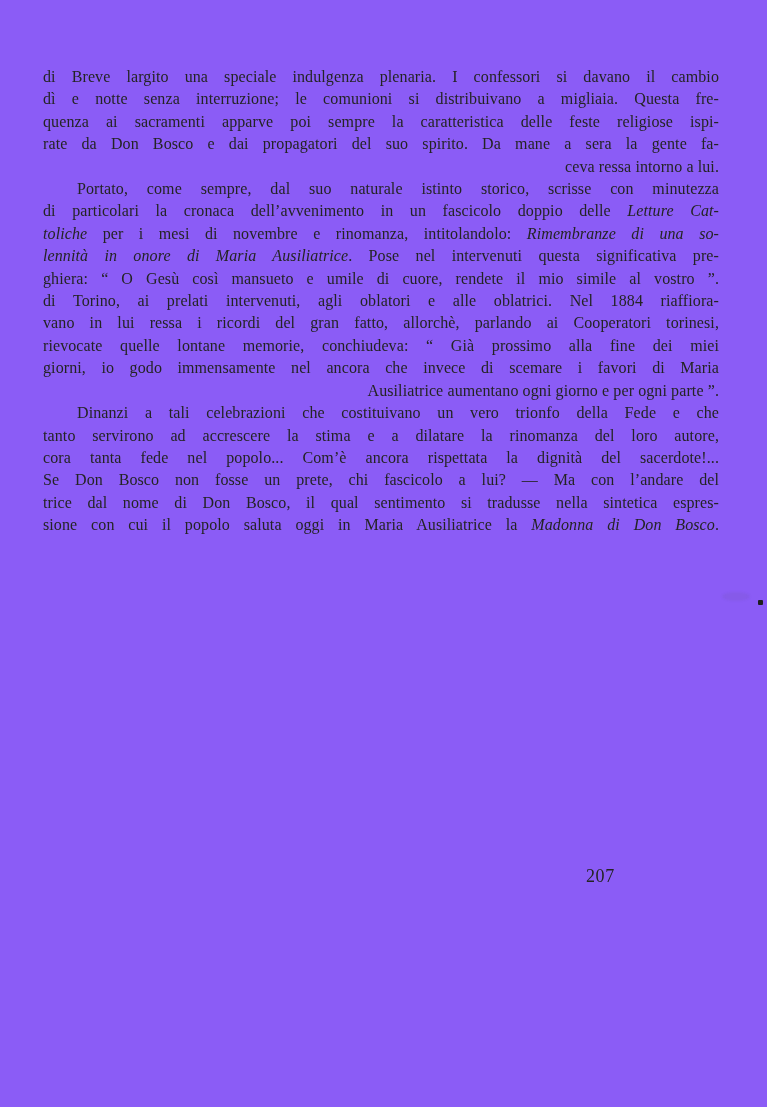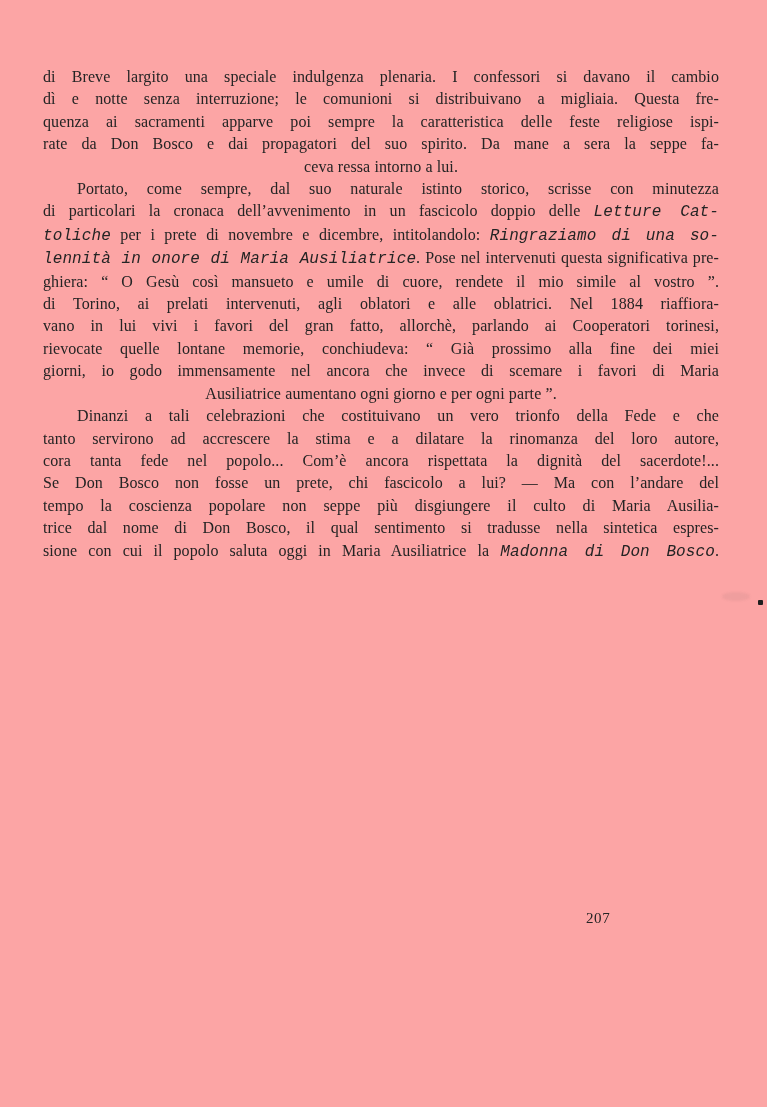--- a/index.html
+++ b/index.html
@@ -3,38 +3,38 @@
 <meta charset="utf-8">
 <style>
   html, body { margin: 0; padding: 0; }
   body {
     width: 767px; height: 1107px;
     background: #fdfdfc;
     overflow: hidden;
     position: relative;
     font-family: "Liberation Serif", "DejaVu Serif", serif;
   }
-  .sheet { position: absolute; inset: 0; background: #fca5a5; }
+  .sheet { position: absolute; inset: 0; background: #8b5cf6; }
   .text-block {
     position: absolute;
     left: 43px; top: 66px; width: 676px;
     font-size: 16px;
     line-height: 22.4px;
     color: #242424;
     letter-spacing: 0.1px;
   }
   .paragraph { margin: 0; }
-  .line { min-height: 22.4px; text-align: center; }
+  .line { min-height: 22.4px; text-align: right; }
   .line.just { text-align: justify; text-align-last: justify; }
   .line.indent { text-indent: 34px; }
-  .italic { font-style: italic; font-family: Liberation Mono, monospace; }
+  .italic { font-style: italic; }
   .page-number {
     position: absolute;
-    left: 586px; top: 910px;
-    font-size: 15px;
+    left: 586px; top: 866px;
+    font-size: 18px;
     color: #242424;
     letter-spacing: 0.6px;
   }
   .smudge {
     position: absolute;
     left: 722px; top: 592px; width: 28px; height: 9px;
     background: rgba(70, 70, 70, 0.07);
     border-radius: 50%;
     filter: blur(1px);
   }
@@ -47,41 +47,40 @@
 </style>
 </head>
 <body>
 
 <div class="sheet">
   <div class="text-block">
       <div class="paragraph">
         <div class="line just"><span class="roman">di Breve largito una speciale indulgenza plenaria. I confessori si davano il cambio</span></div>
         <div class="line just"><span class="roman">dì e notte senza interruzione; le comunioni si distribuivano a migliaia. Questa fre-</span></div>
         <div class="line just"><span class="roman">quenza ai sacramenti apparve poi sempre la caratteristica delle feste religiose ispi-</span></div>
-        <div class="line just"><span class="roman">rate da Don Bosco e dai propagatori del suo spirito. Da mane a sera la seppe fa-</span></div>
+        <div class="line just"><span class="roman">rate da Don Bosco e dai propagatori del suo spirito. Da mane a sera la gente fa-</span></div>
         <div class="line"><span class="roman">ceva ressa intorno a lui.</span></div>
       </div>
       <div class="paragraph">
         <div class="line just indent"><span class="roman">Portato, come sempre, dal suo naturale istinto storico, scrisse con minutezza</span></div>
         <div class="line just"><span class="roman">di particolari la cronaca dell’avvenimento in un fascicolo doppio delle </span><span class="italic">Letture Cat-</span></div>
-        <div class="line just"><span class="italic">toliche</span><span class="roman"> per i prete di novembre e dicembre, intitolandolo: </span><span class="italic">Ringraziamo di una so-</span></div>
+        <div class="line just"><span class="italic">toliche</span><span class="roman"> per i mesi di novembre e rinomanza, intitolandolo: </span><span class="italic">Rimembranze di una so-</span></div>
         <div class="line just"><span class="italic">lennità in onore di Maria Ausiliatrice</span><span class="roman">. Pose nel intervenuti questa significativa pre-</span></div>
         <div class="line just"><span class="roman">ghiera: “ O Gesù così mansueto e umile di cuore, rendete il mio simile al vostro ”.</span></div>
         <div class="line just"><span class="roman">di Torino, ai prelati intervenuti, agli oblatori e alle oblatrici. Nel 1884 riaffiora-</span></div>
-        <div class="line just"><span class="roman">vano in lui vivi i favori del gran fatto, allorchè, parlando ai Cooperatori torinesi,</span></div>
+        <div class="line just"><span class="roman">vano in lui ressa i ricordi del gran fatto, allorchè, parlando ai Cooperatori torinesi,</span></div>
         <div class="line just"><span class="roman">rievocate quelle lontane memorie, conchiudeva: “ Già prossimo alla fine dei miei</span></div>
         <div class="line just"><span class="roman">giorni, io godo immensamente nel ancora che invece di scemare i favori di Maria</span></div>
         <div class="line"><span class="roman">Ausiliatrice aumentano ogni giorno e per ogni parte ”.</span></div>
       </div>
       <div class="paragraph">
         <div class="line just indent"><span class="roman">Dinanzi a tali celebrazioni che costituivano un vero trionfo della Fede e che</span></div>
         <div class="line just"><span class="roman">tanto servirono ad accrescere la stima e a dilatare la rinomanza del loro autore,</span></div>
         <div class="line just"><span class="roman">cora tanta fede nel popolo... Com’è ancora rispettata la dignità del sacerdote!...</span></div>
         <div class="line just"><span class="roman">Se Don Bosco non fosse un prete, chi fascicolo a lui? — Ma con l’andare del</span></div>
-        <div class="line just"><span class="roman">tempo la coscienza popolare non seppe più disgiungere il culto di Maria Ausilia-</span></div>
         <div class="line just"><span class="roman">trice dal nome di Don Bosco, il qual sentimento si tradusse nella sintetica espres-</span></div>
         <div class="line just"><span class="roman">sione con cui il popolo saluta oggi in Maria Ausiliatrice la </span><span class="italic">Madonna di Don Bosco</span><span class="roman">.</span></div>
       </div>
     </div>
   <div class="page-number">207</div>
   <div class="smudge"></div>
   <div class="ink-spot"></div>
 </div>
 
 </body></html>

